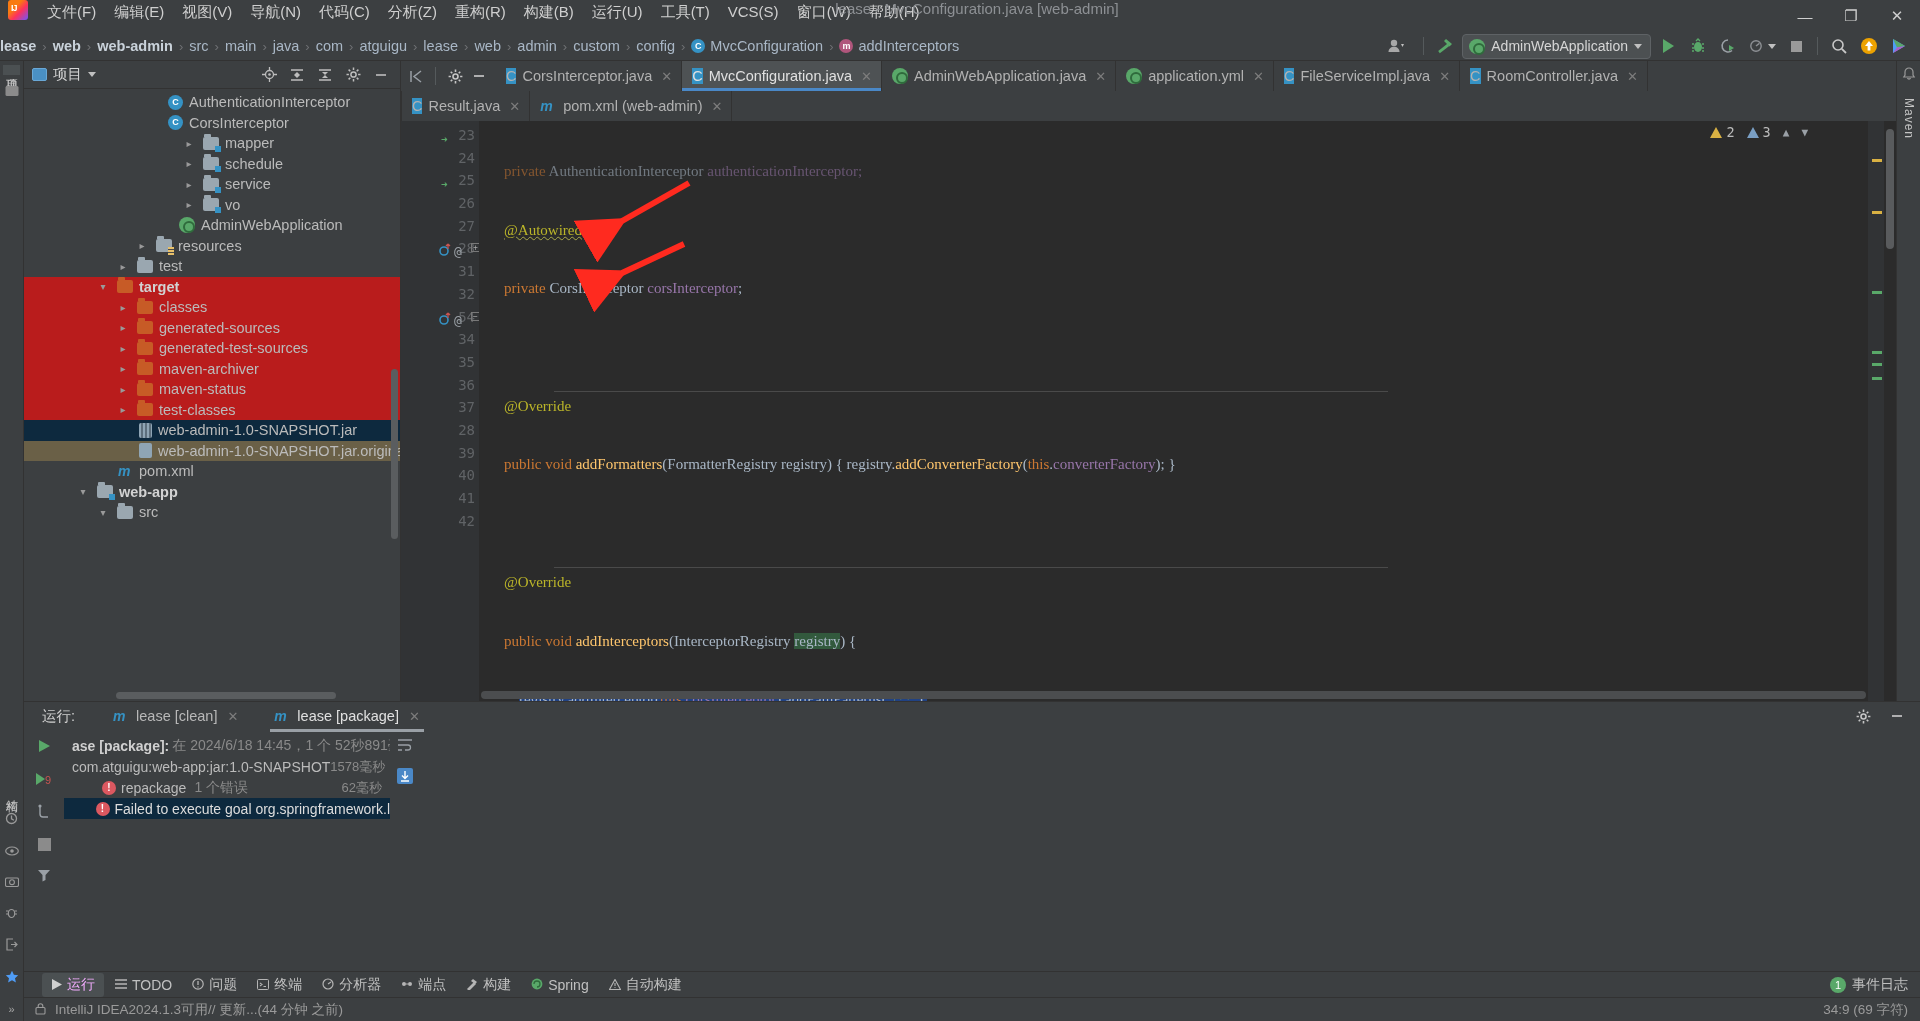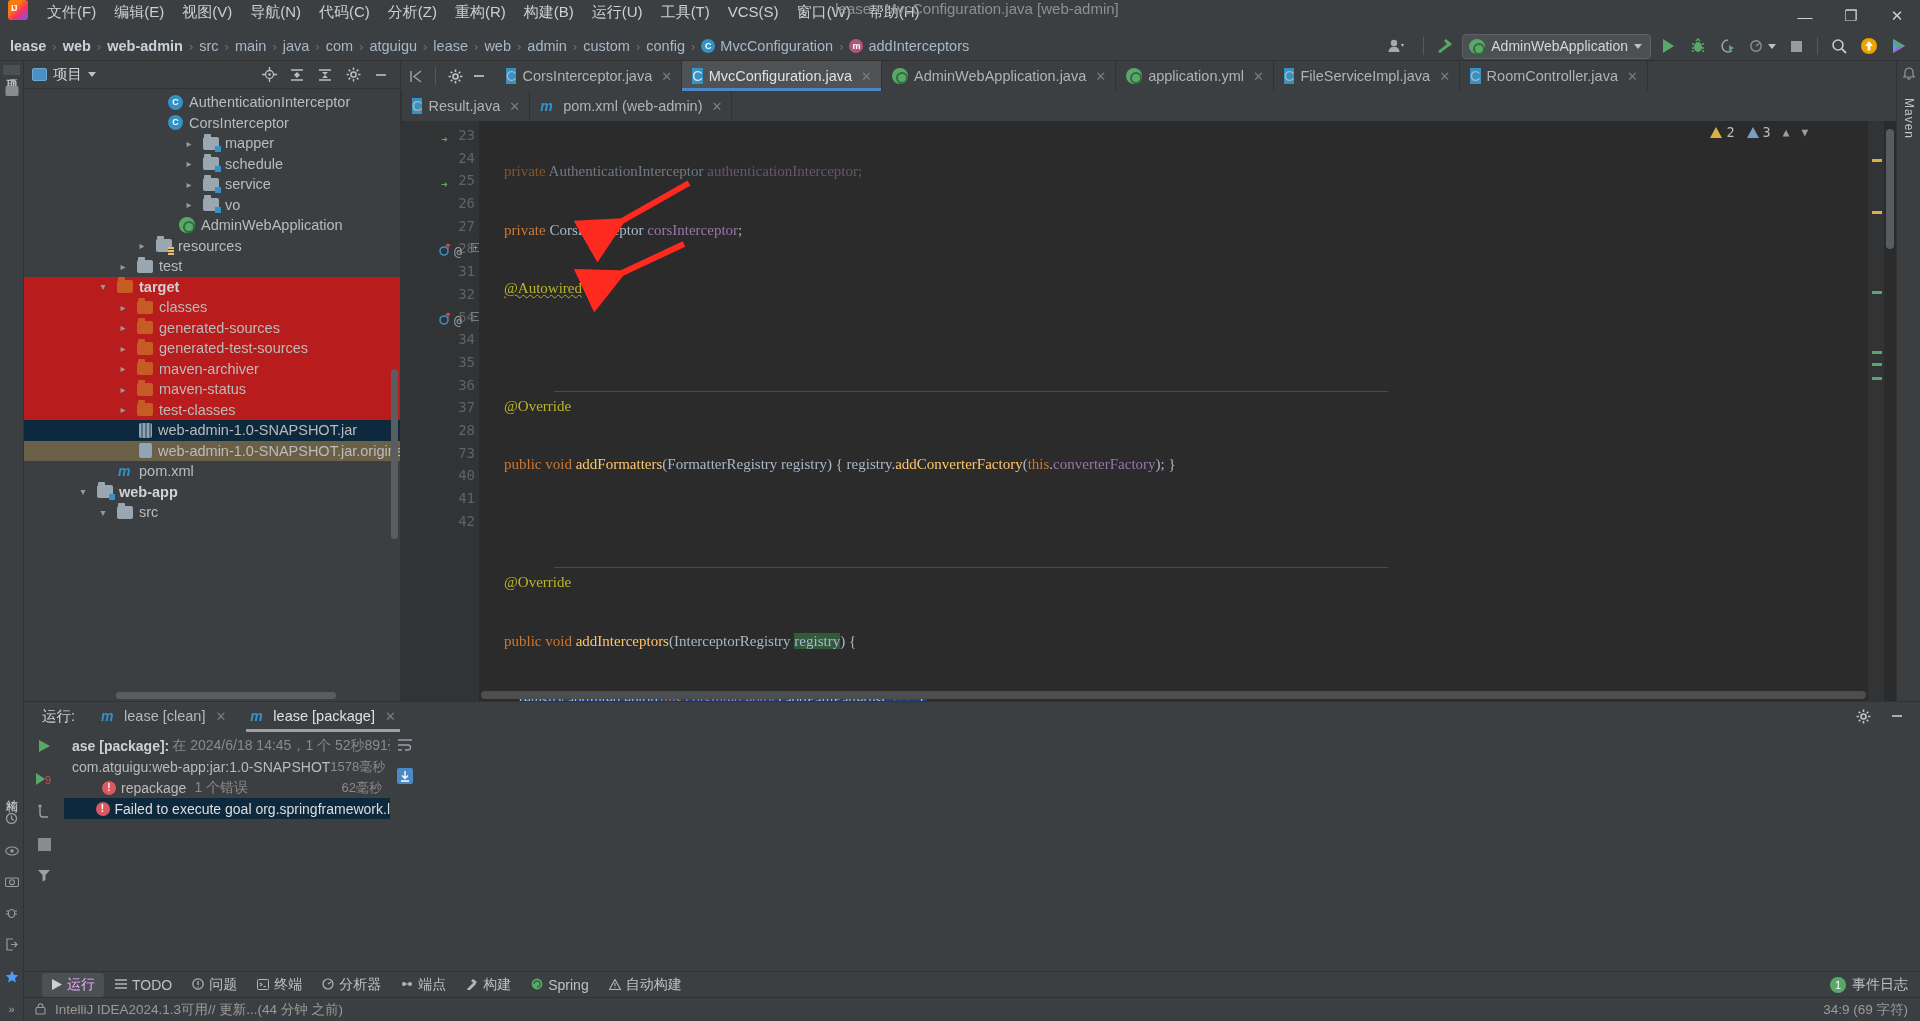--- a/index.html
+++ b/index.html
@@ -15,21 +15,21 @@
   .menubar { height:32px; background:#3c3f41; display:flex; padding-left:8px; position:relative; flex:0 0 32px;}
   .ij-logo { width:20px; height:20px; margin-right:10px; position:relative; border-radius:3px;
       background:linear-gradient(135deg,#f97a12 0%,#f97a12 35%,#fe315d 60%,#6b57ff 100%); }
   .ij-logo::after{content:"IJ"; position:absolute; left:3px; top:3px; font-size:9px; color:#fff; font-weight:bold; letter-spacing:-1px;}
   .menu-item { padding:3px 9px; font-size:15px; color:#cfcfcf; white-space:nowrap; cursor:default; }
   .win-title { position:absolute; left:50%; transform:translateX(-44%); font-size:15px; color:#8d9094; white-space:nowrap;}
   .win-ctrl { position:absolute; right:0; top:0; height:32px; display:flex; align-items:center;}
   .win-btn { width:46px; height:32px; display:flex; align-items:center; justify-content:center; color:#cfcfcf; font-size:15px;}
 
   
-  .navbar { height:29px; background:#3c3f41; display:flex; align-items:center; padding-left:10px; border-bottom:1px solid #323232; flex:0 0 29px; position:relative;}
+  .navbar { height:29px; background:#3c3f41; display:flex; align-items:center; border-bottom:1px solid #323232; flex:0 0 29px; position:relative;}
   .crumb { display:flex; align-items:center; font-size:14.5px; color:#a9b7c6; white-space:nowrap;}
   .crumb.bold { font-weight:bold; color:#c9d2da;}
   .crumb-sep { color:#6e7073; margin:0 6px; font-size:13px;}
   .crumb .ci { width:14px; height:14px; border-radius:50%; margin-right:5px; display:inline-block; font-size:9px;
       color:#fff; text-align:center; line-height:14px; font-weight:bold;}
   .ci-c { background:#3592c4;}
   .ci-m { background:#b0567c;}
   .nav-right { margin-left:auto; display:flex; align-items:center; padding-right:8px; gap:4px;}
   .icon-btn { width:26px; height:24px; display:flex; align-items:center; justify-content:center; border-radius:3px; color:#b5b5b5;}
   .runconfig { display:flex; align-items:center; gap:6px; background:#4c5052; border:1px solid #5e6265; border-radius:4px;
@@ -122,21 +122,21 @@
   .marker { width:16px; flex:0 0 16px; background:#313335; position:relative;}
   .mk { position:absolute; right:2px; width:10px; height:3px;}
   .scrollbar-v { width:12px; flex:0 0 12px; background:#2b2b2b; position:relative;}
   .sb-thumb { position:absolute; top:8px; left:2px; width:8px; height:120px; background:#595b5d; border-radius:4px;}
 
   
   .right-rail { width:24px; flex:0 0 24px; background:#3c3f41; border-left:1px solid #323232; display:flex; flex-direction:column; align-items:center; padding-top:6px;}
 
   
   .runpanel { height:270px; flex:0 0 270px; background:#3c3f41; display:flex; flex-direction:column; border-top:1px solid #323232;}
-  .run-head { height:28px; display:flex; align-items:center; padding-left:18px; gap:8px;justify-content:flex-end; }
+  .run-head { height:28px; display:flex; align-items:center; padding-left:18px; gap:20px;justify-content:flex-end; }
   .run-label { font-size:14.5px; color:#cfcfcf; margin-right:10px;}
   .rtab { display:flex; align-items:center; gap:6px; font-size:14.5px; color:#b8b8b8; padding:4px 8px; position:relative;}
   .rtab.active { color:#e0e0e0;}
   .rtab.active::after{content:"";position:absolute;left:4px;right:4px;bottom:-4px;height:3px;background:#9aa0a6;}
   .run-head-right { margin-left:auto; display:flex; gap:8px; padding-right:10px;}
   .run-body { flex:1; display:flex; min-height:0;}
   .run-side { width:40px; flex:0 0 40px; background:#3c3f41; display:flex; flex-direction:column; align-items:center; gap:14px; padding-top:8px;}
   .run-tree { width:326px; flex:0 0 326px; background:#3c3f41; font-size:14px; padding-top:5px; overflow:hidden;}
   .rrow { height:21px; display:flex; align-items:center; white-space:nowrap; padding-left:8px; color:#bbb;}
   .rrow .dim { color:#8a8a8a; }
@@ -647,30 +647,30 @@
                     </svg>
                 </span>
                 <span style="position:absolute;left:53px;top:4px;color:#9aa0a6;font-size:13px;">@</span>
                 <span style="position:absolute;left:70px;top:6px;width:9px;height:9px;border:1px solid #787878;color:#aaa;font-size:8px;line-height:8px;text-align:center;">−</span>
               </div>
               <div class="gl"><span class="ln">34</span></div>
               <div class="gl"><span class="ln">35</span></div>
               <div class="gl"><span class="ln">36</span></div>
               <div class="gl"><span class="ln">37</span></div>
               <div class="gl"><span class="ln">28</span></div>
-              <div class="gl"><span class="ln">73</span></div>
+              <div class="gl"><span class="ln">39</span></div>
               <div class="gl"><span class="ln">40</span></div>
               <div class="gl"><span class="ln">41</span></div>
               <div class="gl"><span class="ln">42</span></div>
             </div>
 
             <div class="code">
               <div class="cl" style="opacity:.55;"><span class="kw">    private </span><span class="ty">AuthenticationInterceptor </span><span class="fld">authenticationInterceptor;</span></div>
+              <div class="cl">    <span class="an underline-sq">@Autowired</span></div>
               <div class="cl"><span class="kw">    private </span><span class="ty">CorsInterceptor </span><span class="fld">corsInterceptor</span>;</div>
-              <div class="cl">    <span class="an underline-sq">@Autowired</span></div>
               <div class="cl"></div>
               <div class="cl" style="position:relative;"><span class="hsep" style="top:-4px;left:75px;right:480px;background:#4a4a4a;"></span>    <span class="an">@Override</span></div>
               <div class="cl"><span class="kw">    public void </span><span class="fn">addFormatters</span>(<span class="ty">FormatterRegistry</span> registry) { registry.<span class="fn">addConverterFactory</span>(<span class="kw">this</span>.<span class="fld">converterFactory</span>); }</div>
               <div class="cl"></div>
               <div class="cl" style="position:relative;"><span class="hsep" style="top:-4px;left:75px;right:480px;background:#4a4a4a;"></span>    <span class="an">@Override</span></div>
               <div class="cl"><span class="kw">    public void </span><span class="fn">addInterceptors</span>(<span class="ty">InterceptorRegistry</span> <span class="hl-green">registry</span>) {</div>
               <div class="cl" style="padding-left:0;"><span style="display:inline-block;padding-left:10px;">        </span><span class="sel">registry.addInterceptor(<span class="kw" style="color:#cc7832;">this</span>.<span class="fld">corsInterceptor</span>).addPathPatterns(<span class="str">"/**"</span>);</span></div>
               
               
               

